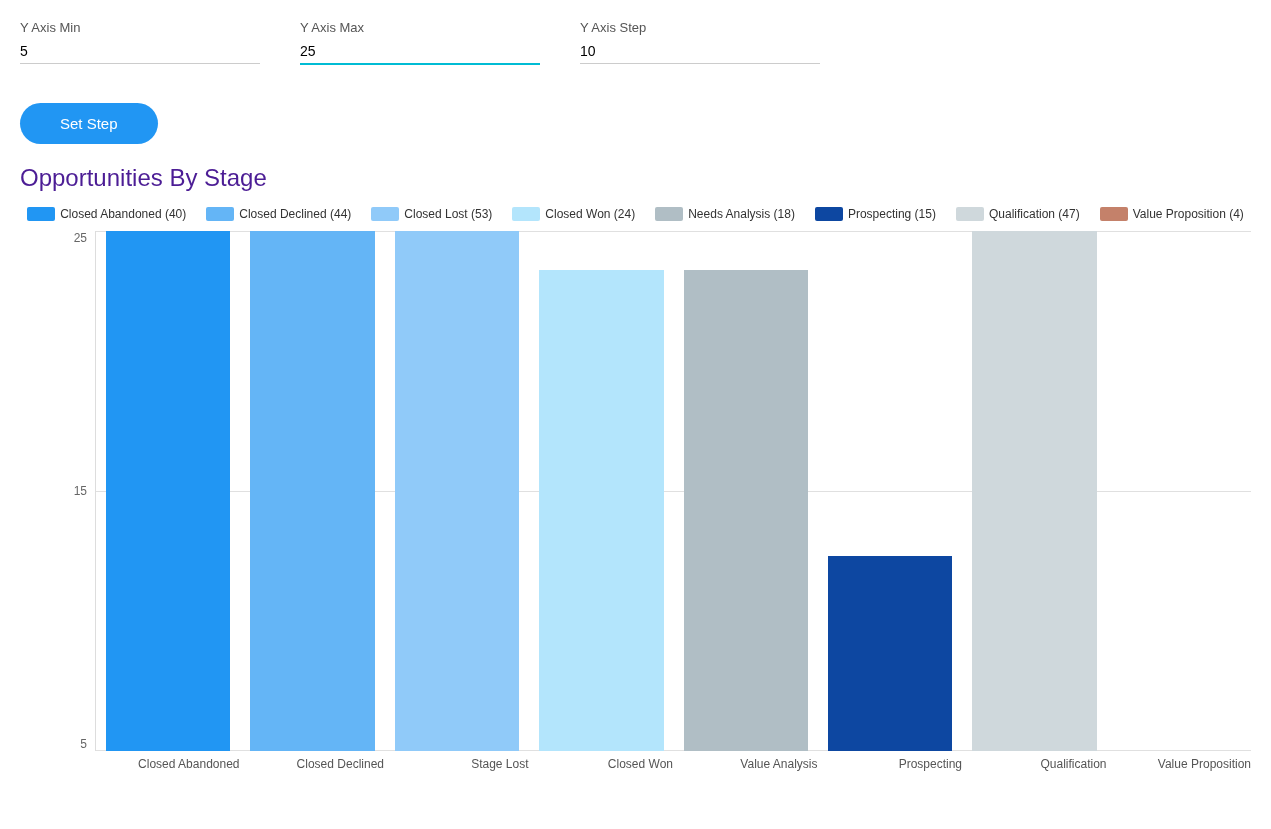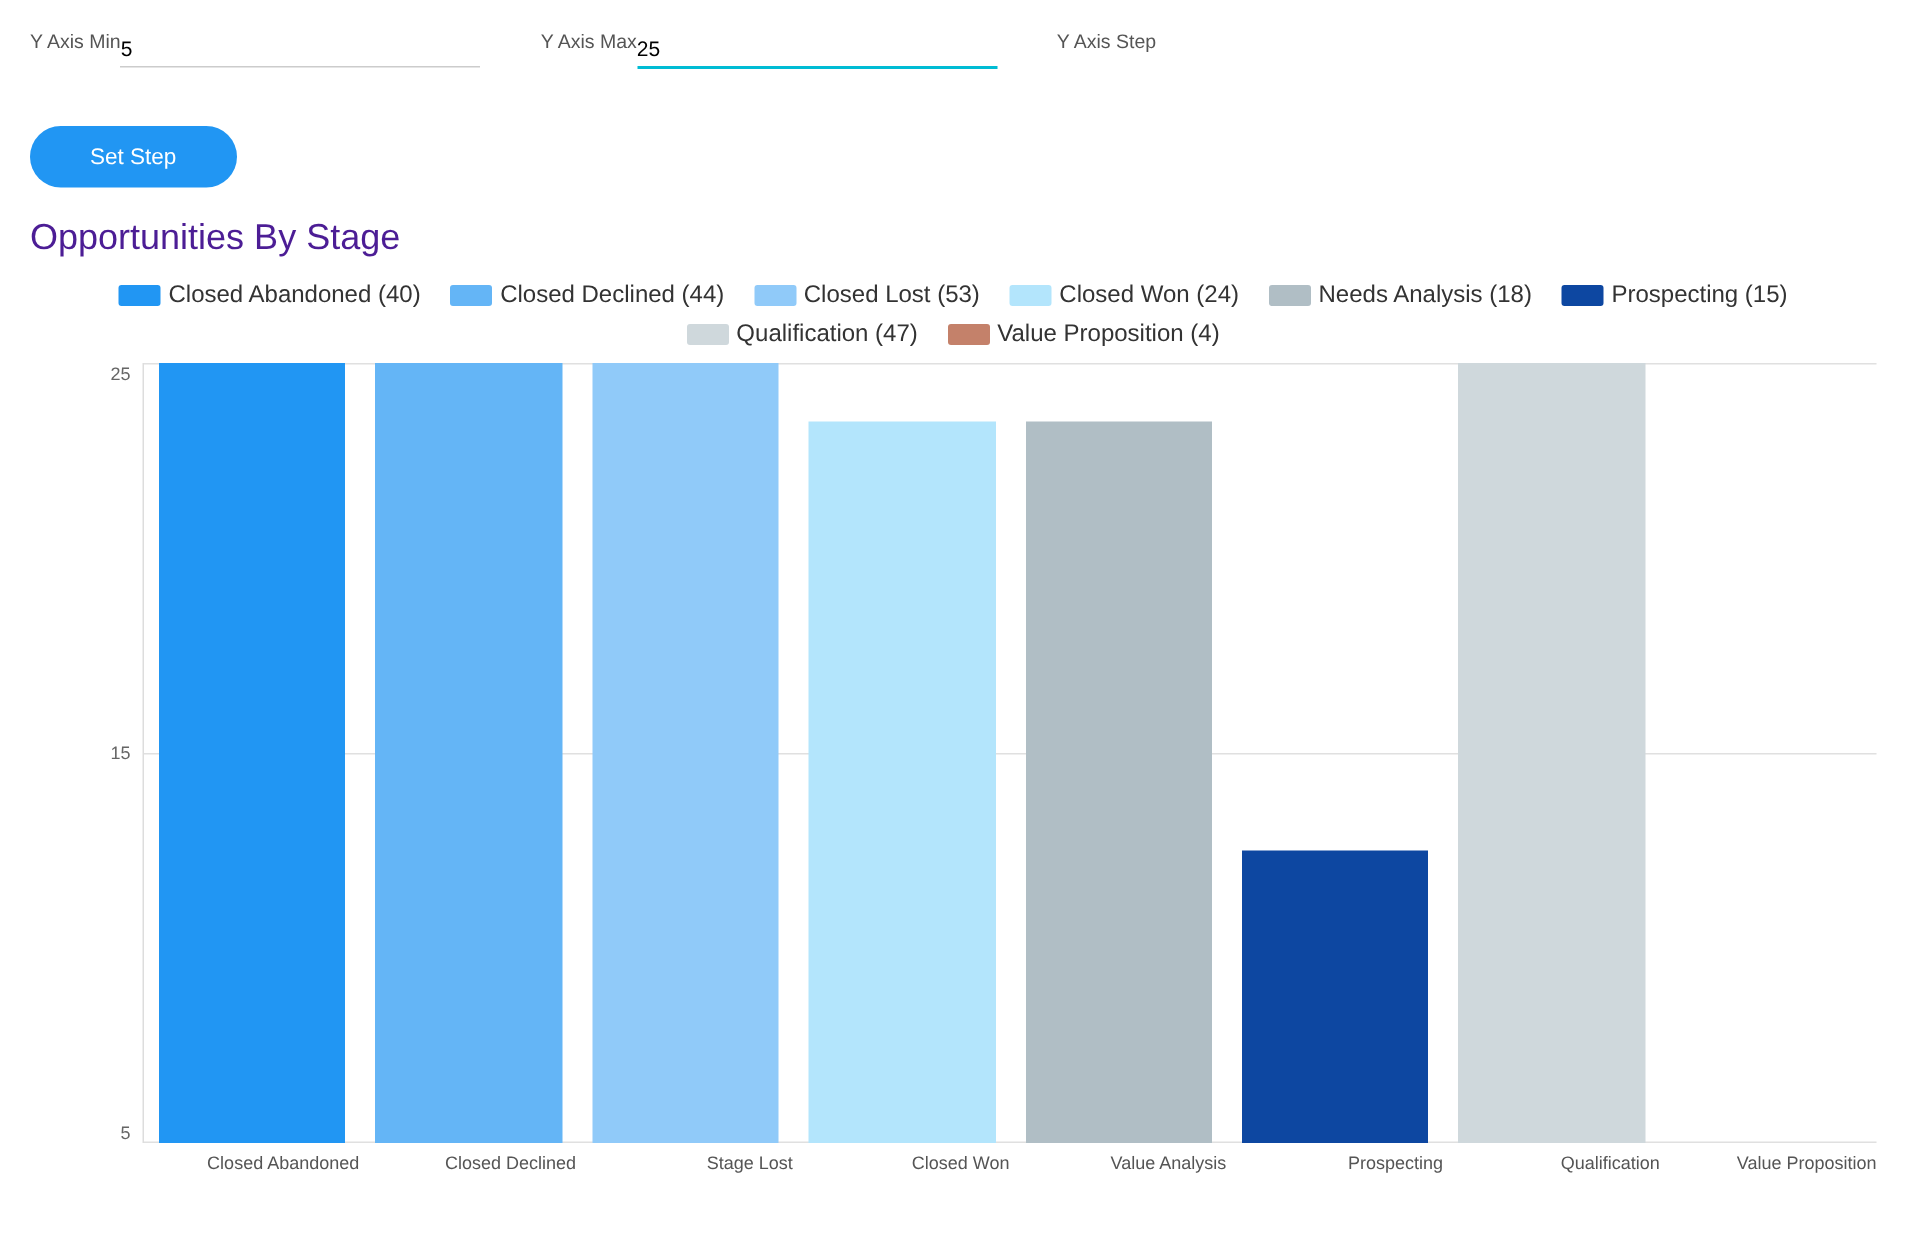--- a/index.html
+++ b/index.html
@@ -7,20 +7,21 @@
 
     .controls {
       display: flex;
       align-items: flex-start;
       gap: 40px;
       margin-bottom: 20px;
     }
 
     .axis-field {
       display: flex;
+      flex-direction: column;
       min-width: 240px;
     }
 
     .axis-field label {
       font-size: 13px;
       color: #555;
       margin-bottom: 4px;
     }
 
     .axis-field input {
@@ -49,21 +50,21 @@
       margin: 20px 0 15px 0;
       color: #4c1d95;
     }
 
     .legend {
       display: flex;
       flex-wrap: wrap;
       gap: 8px 20px;
       justify-content: center;
       margin-bottom: 10px;
-      font-size: 16px;
+      font-size: 12px;
     }
 
     .legend-item {
       display: flex;
       align-items: center;
       gap: 5px;
     }
 
     .legend-color {
       width: 28px;
@@ -166,20 +167,21 @@
   <div class="axis-field">
     <label>Y Axis Min</label>
     <input type="text" value="5" style="">
   </div>
   <div class="axis-field">
     <label>Y Axis Max</label>
     <input type="text" style="border-bottom: 2px solid rgb(0, 188, 212);" value="25">
   </div>
   <div class="axis-field">
     <label>Y Axis Step</label>
+    <input type="text" value="10" style="">
   </div>
 </div>
 
 <button class="set-axis-btn">Set Step</button>
 
 
 <h2 class="chart-title">Opportunities By Stage</h2>
 
 
 <div class="legend" id="legend-container">

